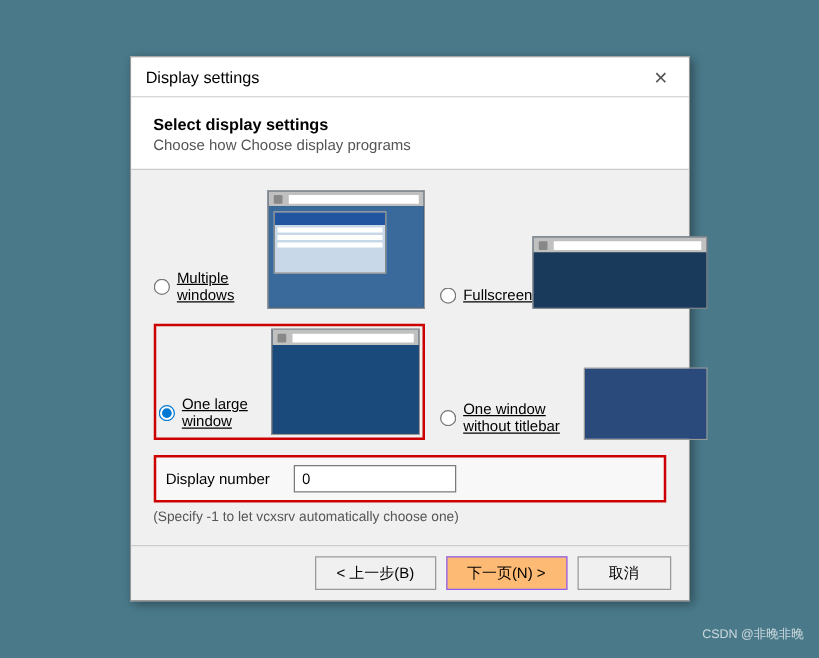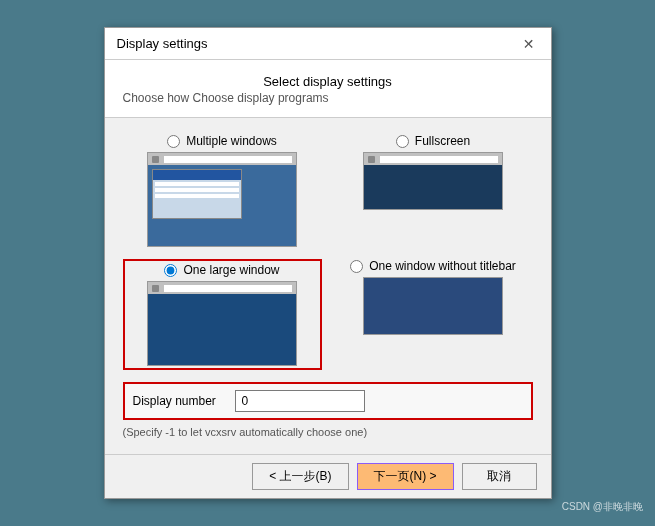--- a/index.html
+++ b/index.html
@@ -40,44 +40,44 @@
       color: #555;
       padding: 0 4px;
       line-height: 1;
     }
     .header-section {
       background: #fff;
       padding: 14px 18px 12px 18px;
       border-bottom: 1px solid #ccc;
     }
     .header-title {
-      font-weight: normal;
+      font-weight: bold;
       font-size: 13px;
       color: #000;
       margin-bottom: 2px;
-      text-align: center;
     }
     .header-subtitle {
       font-size: 12px;
       color: #555;
     }
     .content {
       padding: 16px 18px;
       background: #f0f0f0;
     }
     .options-grid {
       display: grid;
       grid-template-columns: 1fr 1fr;
       gap: 12px;
       margin-bottom: 12px;
     }
     .option-item {
       display: flex;
-      flex-direction: column;
-      align-items: center;
+      flex-direction: row;
+      align-items: flex-end;
+      text-decoration: underline;
     }
     .option-row {
       display: flex;
       align-items: center;
       gap: 6px;
       margin-bottom: 4px;
     }
     .option-label {
       font-size: 12px;
       color: #000;

